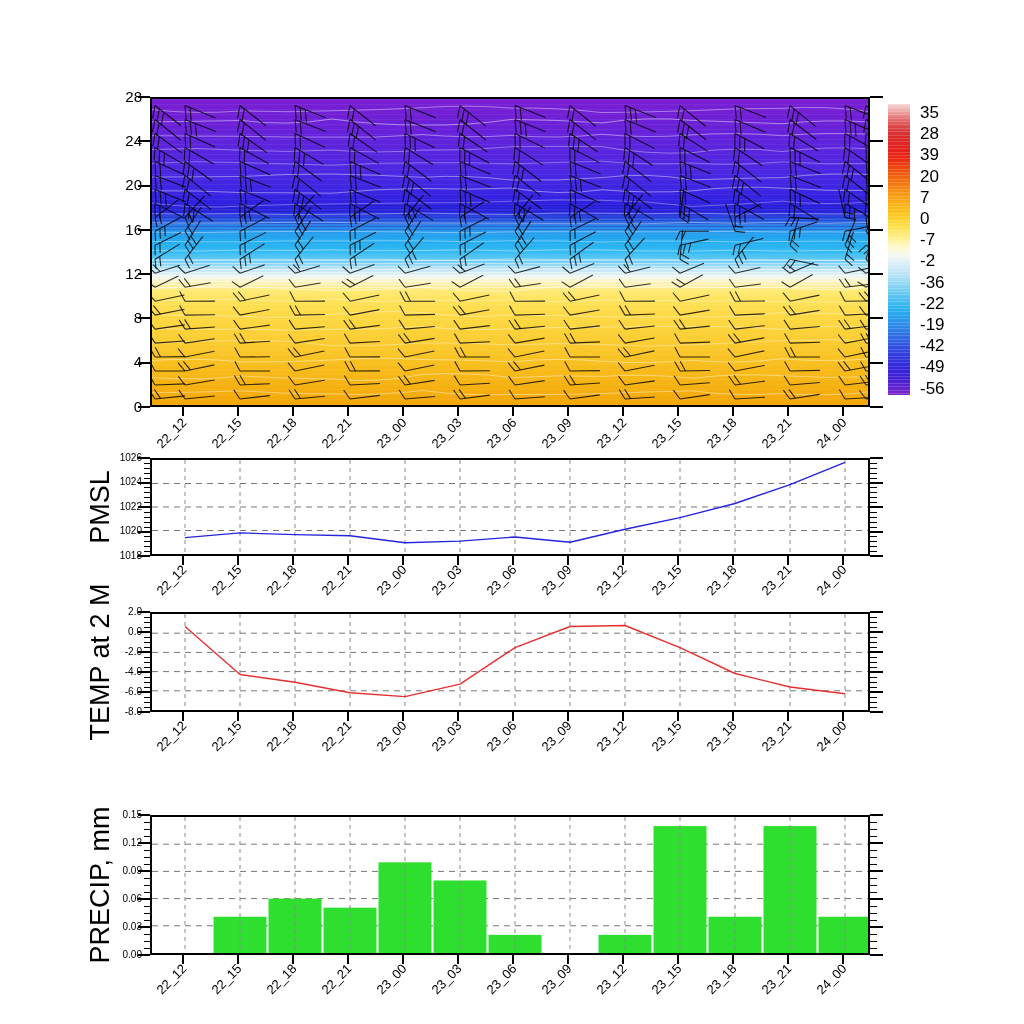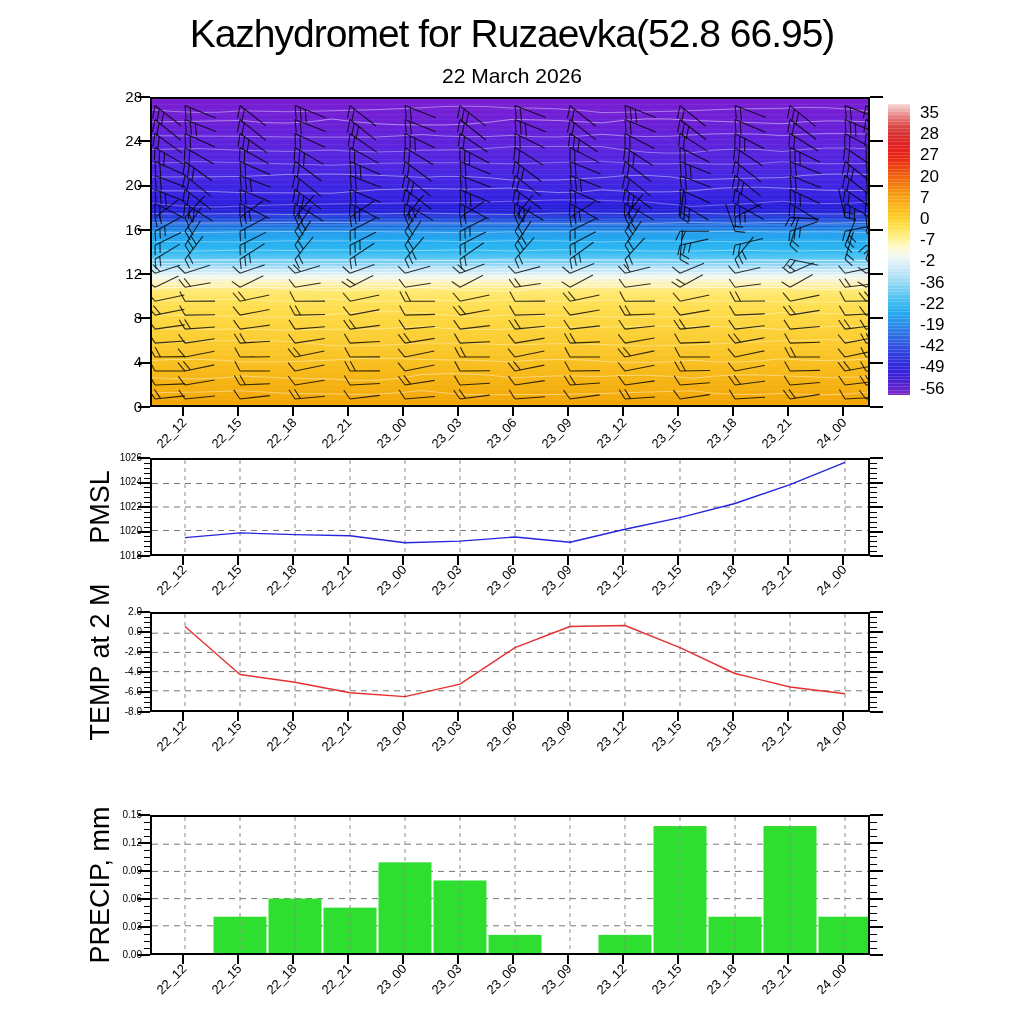--- a/index.html
+++ b/index.html
@@ -32,22 +32,20 @@
   .xlab{position:absolute;width:58px;height:15px;font-size:13px;text-align:right;white-space:nowrap;
     transform-origin:100% 0;transform:rotate(-45deg);}
   .ylab{position:absolute;text-align:right;white-space:nowrap;}
   .cblab{position:absolute;font-size:17px;text-align:left;white-space:nowrap;}
   .tick{position:absolute;background:#000;}
 </style>
 </head>
 <body>
 
 <div class="fig">
-  <div class="title">Kazhydromet for Ruzaevka(52.8 66.95)</div>
-  <div class="subtitle">22 March 2026</div>
 
   <div class="panel" id="xsec" style="left:150px;top:97px;width:720px;height:310px;">
     <div class="clip">
       <div class="xsec-bg"></div>
       <div class="band-all"></div>
       <div class="band-blue"></div>
       <div class="band-pale"></div>
       <svg id="xsec-svg" width="716" height="306">
           <path d="M0 10.7 Q45 15.5 90 11.9 Q135 13.6 180 11.8 Q225 11.0 270 8.7 Q315 5.5 360 9.1 Q405 8.3 450 13.6 Q495 13.1 540 11.7 Q585 9.1 630 9.3 Q675 6.2 720 13.0" fill="none" stroke="#ffffff" stroke-width="1" opacity="0.41356735949104995"></path>
           <path d="M0 22.9 Q45 22.3 90 21.5 Q135 27.4 180 20.0 Q225 26.4 270 26.0 Q315 26.9 360 20.4 Q405 20.8 450 23.9 Q495 17.1 540 21.4 Q585 23.0 630 24.7 Q675 20.0 720 23.1" fill="none" stroke="#ffffff" stroke-width="1" opacity="0.4711555028665604"></path>
@@ -1383,21 +1381,21 @@
     <div class="tick" style="left: 144px; top: 920px; width: 6px; height: 1px;"></div>
     <div class="tick" style="left: 870px; top: 920px; width: 7px; height: 1px;"></div>
     <div class="tick" style="left: 144px; top: 934px; width: 6px; height: 1px;"></div>
     <div class="tick" style="left: 870px; top: 934px; width: 7px; height: 1px;"></div>
     <div class="tick" style="left: 144px; top: 941px; width: 6px; height: 1px;"></div>
     <div class="tick" style="left: 870px; top: 941px; width: 7px; height: 1px;"></div>
     <div class="tick" style="left: 144px; top: 948px; width: 6px; height: 1px;"></div>
     <div class="tick" style="left: 870px; top: 948px; width: 7px; height: 1px;"></div>
     <div class="cblab" style="left: 920px; top: 103px;">35</div>
     <div class="cblab" style="left: 920px; top: 124.2px;">28</div>
-    <div class="cblab" style="left: 920px; top: 145.4px;">27</div>
+    <div class="cblab" style="left: 920px; top: 145.4px;">39</div>
     <div class="cblab" style="left: 920px; top: 166.6px;">20</div>
     <div class="cblab" style="left: 920px; top: 187.8px;">7</div>
     <div class="cblab" style="left: 920px; top: 209px;">0</div>
     <div class="cblab" style="left: 920px; top: 230.2px;">-7</div>
     <div class="cblab" style="left: 920px; top: 251.4px;">-2</div>
     <div class="cblab" style="left: 920px; top: 272.6px;">-36</div>
     <div class="cblab" style="left: 920px; top: 293.8px;">-22</div>
     <div class="cblab" style="left: 920px; top: 315px;">-19</div>
     <div class="cblab" style="left: 920px; top: 336.2px;">-42</div>
     <div class="cblab" style="left: 920px; top: 357.4px;">-49</div>

